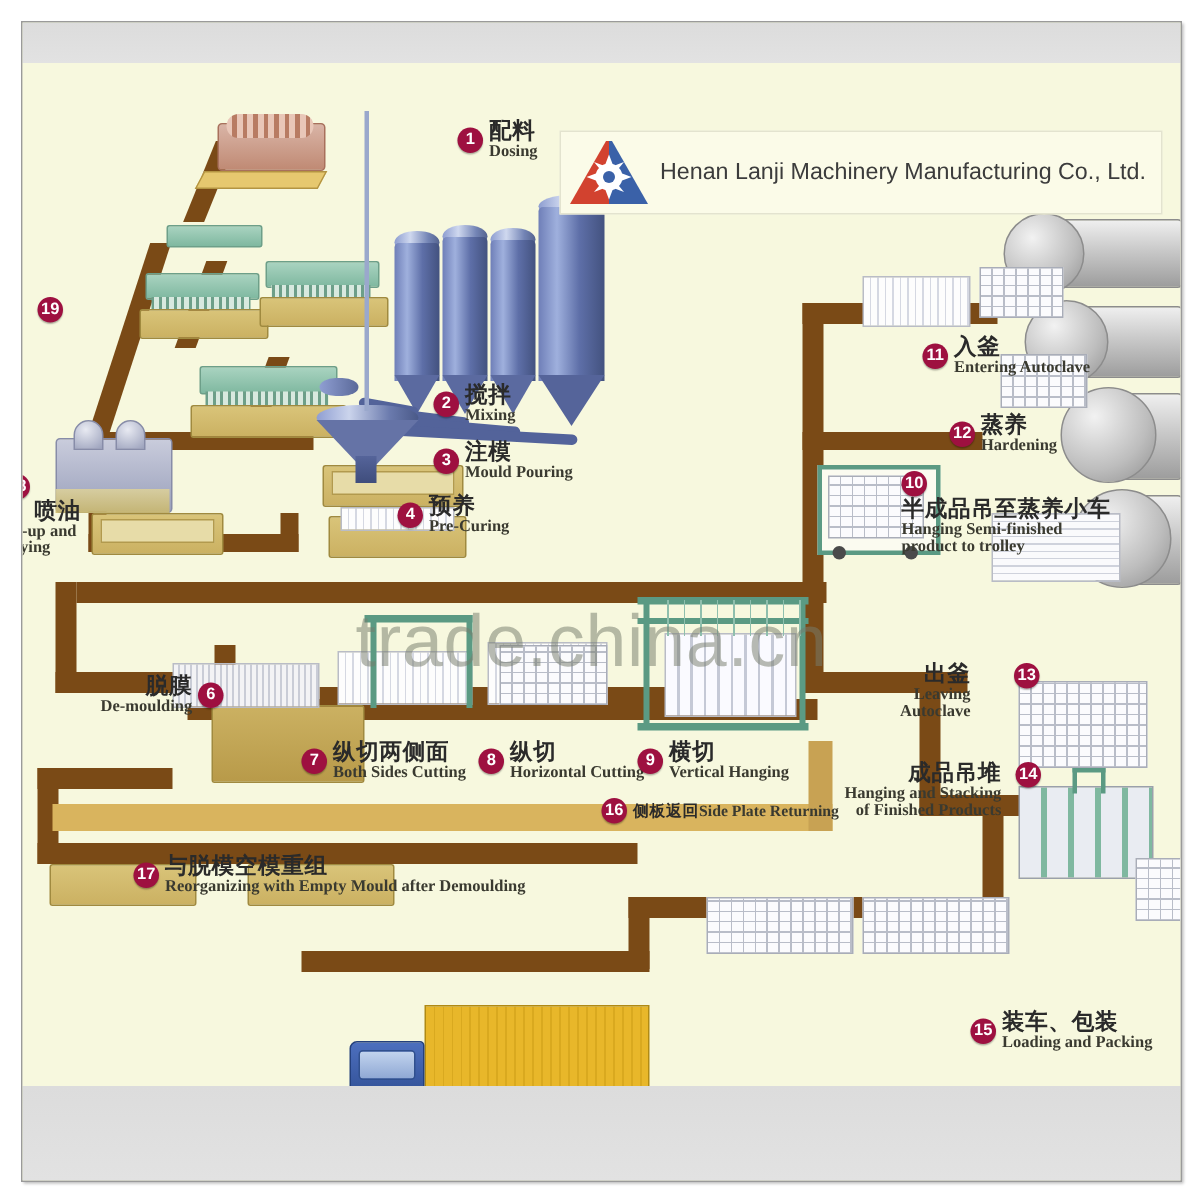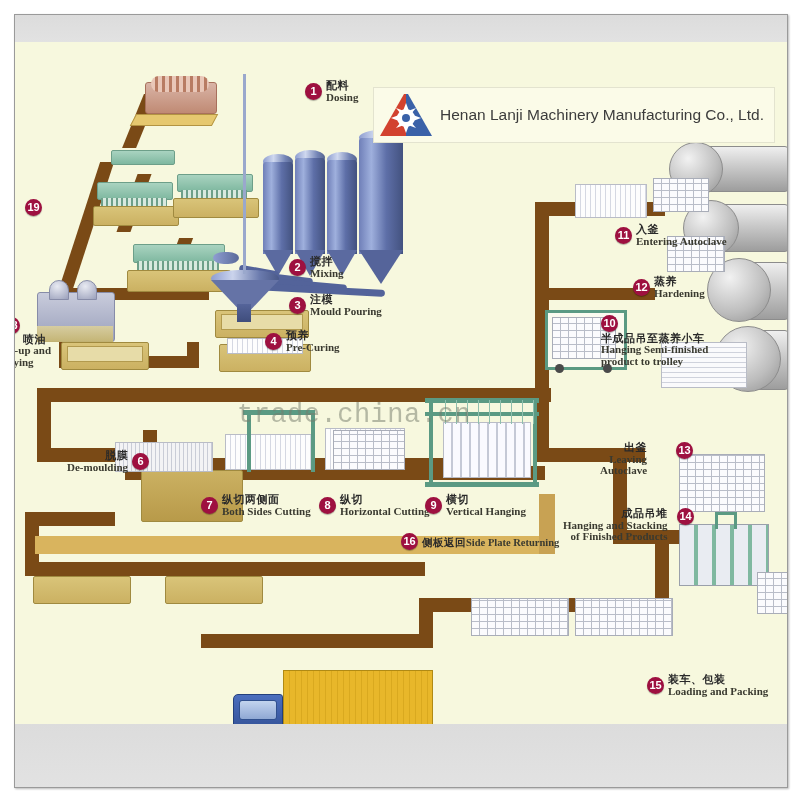--- a/index.html
+++ b/index.html
@@ -27,36 +27,36 @@
   .path.tan{background:#d9b45e;}
   .path.tan2{background:#c8a253;}
 
   
   .step{position:absolute;white-space:nowrap;line-height:1.05;}
   .step .bub{display:inline-block;width:17px;height:17px;border-radius:50%;
        background:#9e1040;color:#fff;font-family:"Liberation Sans",sans-serif;
        font-size:11px;font-weight:bold;text-align:center;line-height:17px;
        vertical-align:middle;box-shadow:0 1px 1px rgba(0,0,0,.3);}
   .step .txt{display:inline-block;vertical-align:middle;margin-left:4px;}
-  .step .cn{display:block;font-family:"DejaVu Sans",sans-serif;font-size:11px;
+  .step .cn{display:block;font-family:"DejaVu Sans",sans-serif;font-size:15px;
        font-weight:bold;color:#2a2a2a;letter-spacing:.5px;}
   .step .en{display:block;font-size:11px;color:#3a3a30;font-weight:bold;}
   .step.left .txt{margin-left:0;margin-right:4px;text-align:right;}
   .step.inline .cn,.step.inline .en{display:inline;font-size:10.5px;}
 
   
   #logobar{position:absolute;left:358px;top:45px;width:400px;height:54px;
            background:#fbfbe8;border:1px solid #e3e3cf;display:flex;align-items:center;}
   #logomark{position:relative;width:56px;height:46px;margin-left:4px;flex:none;}
   #company{font-family:"Liberation Sans","DejaVu Sans",sans-serif;font-size:15.5px;
            color:#3c3c3c;margin-left:6px;white-space:nowrap;}
 
   
-  #wm{position:absolute;left:222px;top:358px;font-family:Liberation Mono, monospace;
-      font-size:27px;color:rgba(118,124,110,.52);letter-spacing:.5px;
+  #wm{position:absolute;left:222px;top:358px;font-family:Liberation Sans, sans-serif;
+      font-size:49px;color:rgba(118,124,110,.52);letter-spacing:.5px;
       pointer-events:none;user-select:none;}
 
   
   .art{position:absolute;}
   .silo{position:absolute;}
   .silo .body{position:absolute;left:0;top:8px;width:100%;bottom:0;
        background:linear-gradient(90deg,#6f7fb8 0%,#9fb0dd 28%,#5e6fa8 62%,#43527f 100%);
        border-radius:3px 3px 0 0;}
   .silo .top{position:absolute;left:0;top:0;width:100%;height:15px;border-radius:50%;
        background:linear-gradient(90deg,#8d9dd0,#cfd8ef 35%,#7384b5 75%,#55648f);}
@@ -381,20 +381,25 @@
      <span class="bub">15</span><span class="txt">
      <span class="cn">装车、包装</span>
      <span class="en">Loading and Packing</span></span>
    </div>
 
    <div class="step inline" style="left:370px;top:490px;margin-left:16px;">
      <span class="bub">16</span><span class="txt">
      <span class="cn">侧板返回</span><span class="en">Side Plate Returning</span></span>
    </div>
 
+   <div class="step" style="left:74px;top:528px;">
+     <span class="bub">17</span><span class="txt">
+     <span class="cn">与脱模空模重组</span>
+     <span class="en">Reorganizing with Empty Mould after Demoulding</span></span>
+   </div>
 
    <div class="step" style="left:-12px;top:274px;">
      <span class="bub">18</span>
      <span class="cn" style="margin-left:20px;">喷油</span>
      <span class="en">ng-up and</span>
      <span class="en">raying</span>
    </div>
 
    <div class="step" style="left:10px;top:156px;">
      <span class="bub">19</span>

